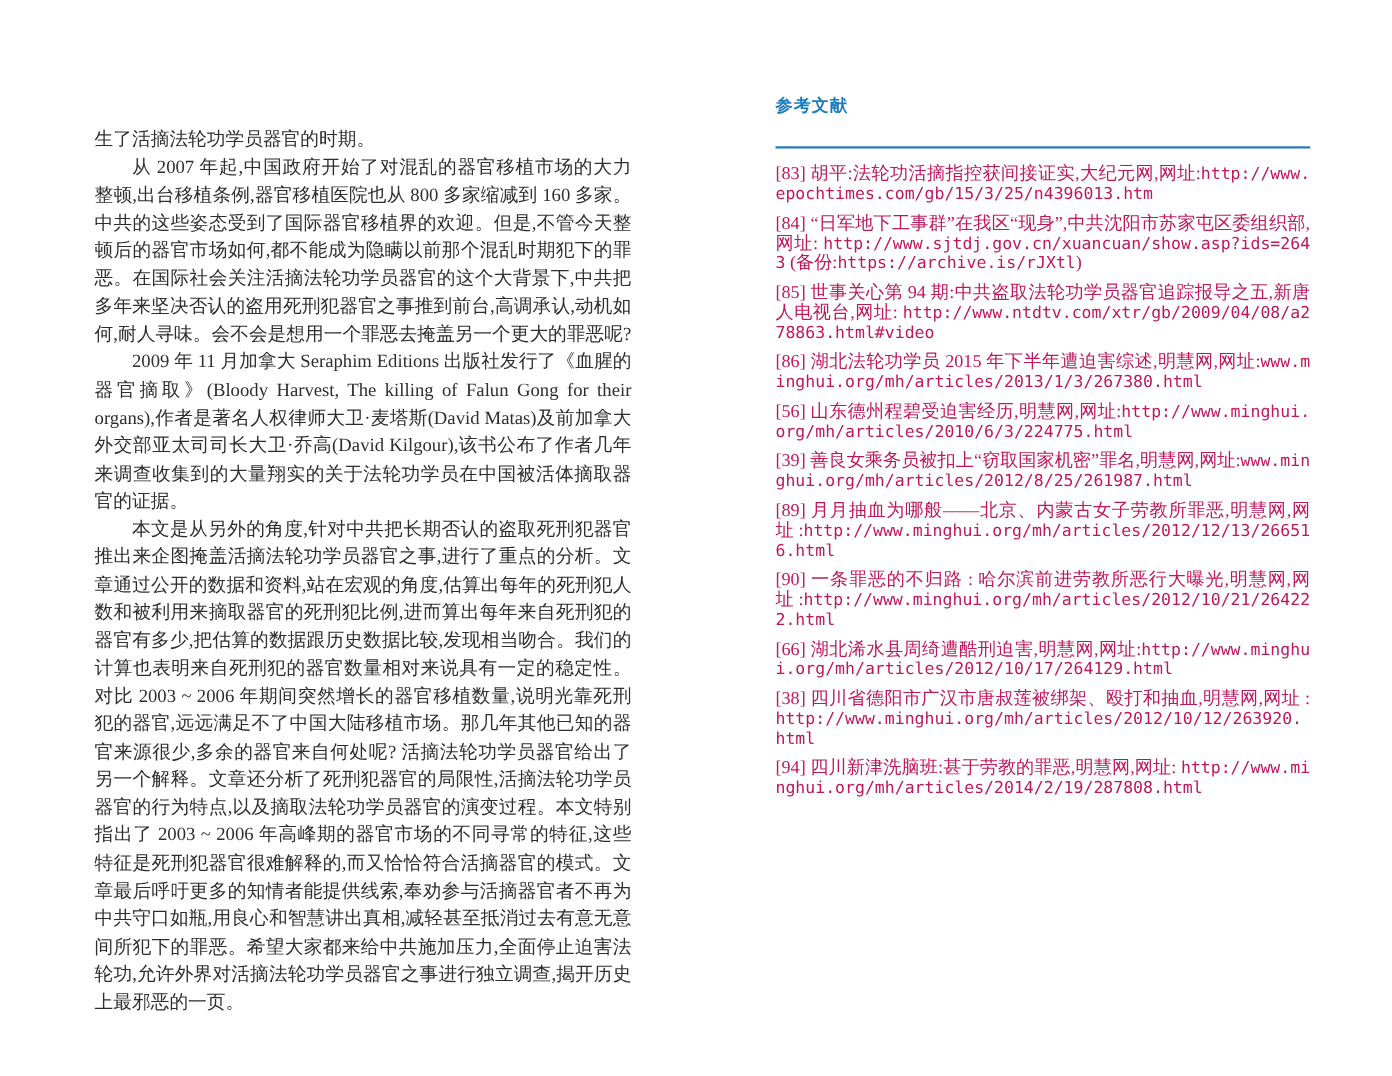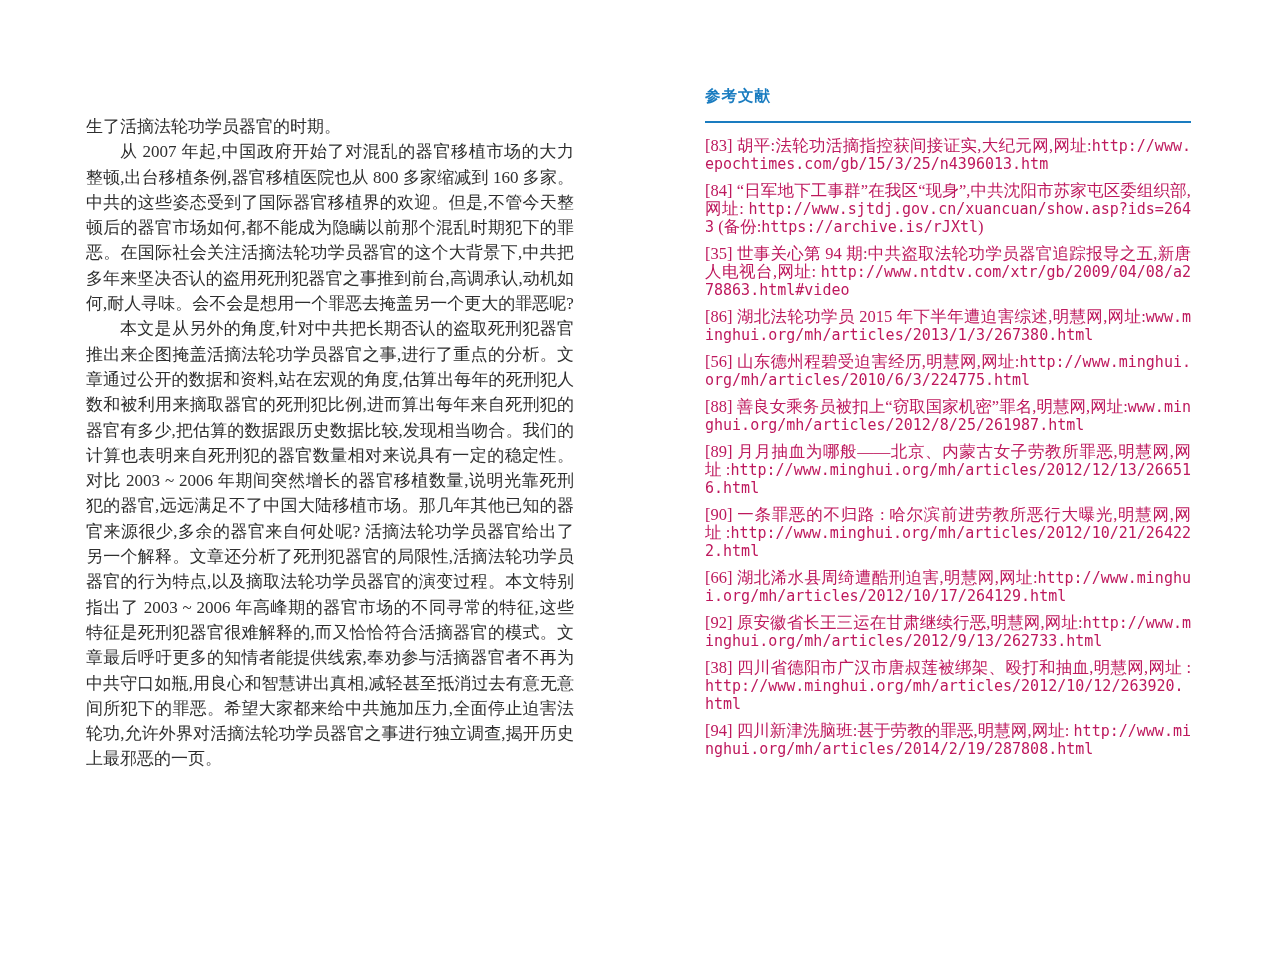--- a/index.html
+++ b/index.html
@@ -28,21 +28,21 @@
   .page-right {
     position: absolute;
     left: 705px; top: 86px;
     width: 486px;
   }
   .ref-header {
     font-family: "Liberation Sans", "DejaVu Sans", sans-serif;
     font-weight: bold;
     font-size: 15.5px;
     letter-spacing: 1px;
-    padding-bottom: 14px;
+    padding-bottom: 26px;
     border-bottom: 2px solid #1a7cc0;
     color: #1a7cc0;
   }
   .ref-list { margin-top: 14px; }
   .ref-list p.ref {
     font-size: 16.5px;
     line-height: 18px;
     text-align: justify;
     text-justify: inter-ideograph;
     margin-bottom: 9px;
@@ -55,34 +55,34 @@
     letter-spacing: 0px;
   }
 </style>
 </head>
 <body>
 
 <div class="page-left">
   <div id="left-paragraphs">
       <p class="para">生了活摘法轮功学员器官的时期。</p>
       <p class="para indent">从 2007 年起,中国政府开始了对混乱的器官移植市场的大力整顿,出台移植条例,器官移植医院也从 800 多家缩减到 160 多家。中共的这些姿态受到了国际器官移植界的欢迎。但是,不管今天整顿后的器官市场如何,都不能成为隐瞒以前那个混乱时期犯下的罪恶。在国际社会关注活摘法轮功学员器官的这个大背景下,中共把多年来坚决否认的盗用死刑犯器官之事推到前台,高调承认,动机如何,耐人寻味。会不会是想用一个罪恶去掩盖另一个更大的罪恶呢?</p>
+      <p class="para indent">2009 年 11 月加拿大 Seraphim Editions 出版社发行了《血腥的器官摘取》(Bloody Harvest, The killing of Falun Gong for their organs),作者是著名人权律师大卫·麦塔斯(David Matas)及前加拿大外交部亚太司司长大卫·乔高(David Kilgour),该书公布了作者几年来调查收集到的大量翔实的关于法轮功学员在中国被活体摘取器官的证据。</p>
       <p class="para indent">本文是从另外的角度,针对中共把长期否认的盗取死刑犯器官推出来企图掩盖活摘法轮功学员器官之事,进行了重点的分析。文章通过公开的数据和资料,站在宏观的角度,估算出每年的死刑犯人数和被利用来摘取器官的死刑犯比例,进而算出每年来自死刑犯的器官有多少,把估算的数据跟历史数据比较,发现相当吻合。我们的计算也表明来自死刑犯的器官数量相对来说具有一定的稳定性。对比 2003 ~ 2006 年期间突然增长的器官移植数量,说明光靠死刑犯的器官,远远满足不了中国大陆移植市场。那几年其他已知的器官来源很少,多余的器官来自何处呢? 活摘法轮功学员器官给出了另一个解释。文章还分析了死刑犯器官的局限性,活摘法轮功学员器官的行为特点,以及摘取法轮功学员器官的演变过程。本文特别指出了 2003 ~ 2006 年高峰期的器官市场的不同寻常的特征,这些特征是死刑犯器官很难解释的,而又恰恰符合活摘器官的模式。文章最后呼吁更多的知情者能提供线索,奉劝参与活摘器官者不再为中共守口如瓶,用良心和智慧讲出真相,减轻甚至抵消过去有意无意间所犯下的罪恶。希望大家都来给中共施加压力,全面停止迫害法轮功,允许外界对活摘法轮功学员器官之事进行独立调查,揭开历史上最邪恶的一页。</p>
     </div>
 </div>
 
 <div class="page-right">
   <div class="ref-header" style="color: rgb(26, 124, 192); border-bottom-color: rgb(26, 124, 192);">参考文献</div>
   <div class="ref-list" id="ref-list">
       <p class="ref"><span class="text">[83] 胡平:法轮功活摘指控获间接证实,大纪元网,网址:</span><span class="url">http://www.epochtimes.com/gb/15/3/25/n4396013.htm</span></p>
       <p class="ref"><span class="text">[84] “日军地下工事群”在我区“现身”,中共沈阳市苏家屯区委组织部,网址: </span><span class="url">http://www.sjtdj.gov.cn/xuancuan/show.asp?ids=2643</span><span class="text"> (备份:</span><span class="url">https://archive.is/rJXtl</span><span class="text">)</span></p>
-      <p class="ref"><span class="text">[35] 世事关心第 94 期:中共盗取法轮功学员器官追踪报导之五,新唐人电视台,网址: </span><span class="url">http://www.ntdtv.com/xtr/gb/2009/04/08/a278863.html#video</span></p>
+      <p class="ref"><span class="text">[85] 世事关心第 94 期:中共盗取法轮功学员器官追踪报导之五,新唐人电视台,网址: </span><span class="url">http://www.ntdtv.com/xtr/gb/2009/04/08/a278863.html#video</span></p>
       <p class="ref"><span class="text">[86] 湖北法轮功学员 2015 年下半年遭迫害综述,明慧网,网址:</span><span class="url">www.minghui.org/mh/articles/2013/1/3/267380.html</span></p>
       <p class="ref"><span class="text">[56] 山东德州程碧受迫害经历,明慧网,网址:</span><span class="url">http://www.minghui.org/mh/articles/2010/6/3/224775.html</span></p>
-      <p class="ref"><span class="text">[88] 善良女乘务员被扣上“窃取国家机密”罪名,明慧网,网址:</span><span class="url">www.minghui.org/mh/articles/2012/8/25/261987.html</span></p>
+      <p class="ref"><span class="text">[39] 善良女乘务员被扣上“窃取国家机密”罪名,明慧网,网址:</span><span class="url">www.minghui.org/mh/articles/2012/8/25/261987.html</span></p>
       <p class="ref"><span class="text">[89] 月月抽血为哪般——北京、内蒙古女子劳教所罪恶,明慧网,网址:</span><span class="url">http://www.minghui.org/mh/articles/2012/12/13/266516.html</span></p>
       <p class="ref"><span class="text">[90] 一条罪恶的不归路 : 哈尔滨前进劳教所恶行大曝光,明慧网,网址:</span><span class="url">http://www.minghui.org/mh/articles/2012/10/21/264222.html</span></p>
       <p class="ref"><span class="text">[66] 湖北浠水县周绮遭酷刑迫害,明慧网,网址:</span><span class="url">http://www.minghui.org/mh/articles/2012/10/17/264129.html</span></p>
-      <p class="ref"><span class="text">[92] 原安徽省长王三运在甘肃继续行恶,明慧网,网址:</span><span class="url">http://www.minghui.org/mh/articles/2012/9/13/262733.html</span></p>
       <p class="ref"><span class="text">[38] 四川省德阳市广汉市唐叔莲被绑架、殴打和抽血,明慧网,网址 :</span><span class="url">http://www.minghui.org/mh/articles/2012/10/12/263920.html</span></p>
       <p class="ref"><span class="text">[94] 四川新津洗脑班:甚于劳教的罪恶,明慧网,网址: </span><span class="url">http://www.minghui.org/mh/articles/2014/2/19/287808.html</span></p>
     </div>
 
 </div>
 
 </body></html>

